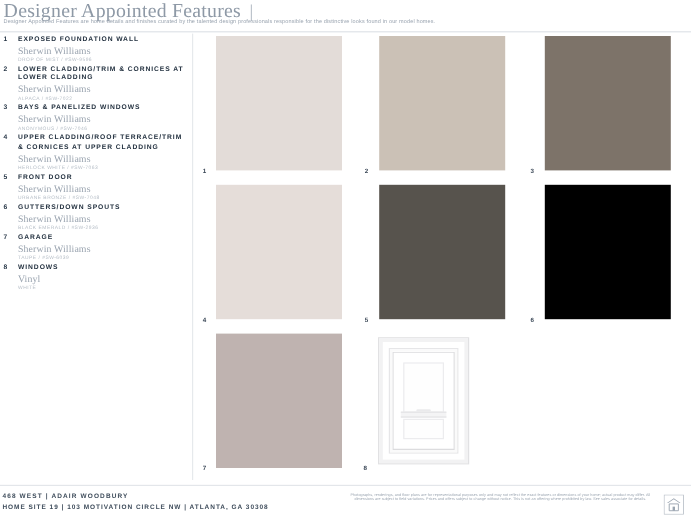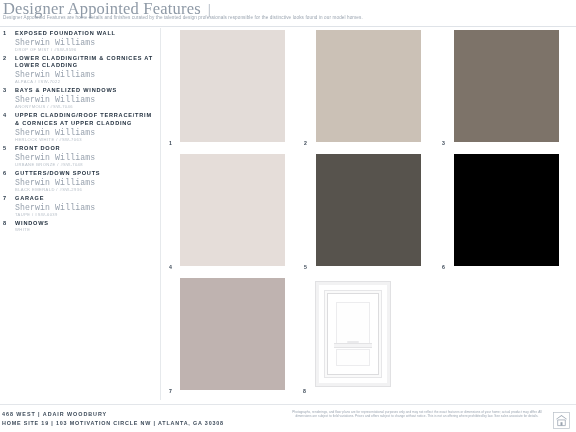--- a/index.html
+++ b/index.html
@@ -73,21 +73,21 @@
     color:#2b3a4a;letter-spacing:.2px;
   }
   .legend-name{
     font-size:5.6px;font-weight:700;
     letter-spacing:.78px;
     color:#22303f;
     line-height:7.4px;
     text-transform:uppercase;
   }
   .legend-brand{
-    font-family:Liberation Mono, monospace;
+    font-family:Liberation Serif, serif;
     font-size:8.2px;
     color:#98a2ae;
     line-height:9.4px;
     margin-top:.5px;
     letter-spacing:.1px;
   }
   .legend-code{
     font-size:4.1px;
     letter-spacing:.42px;
     color:#b6bec7;
@@ -254,20 +254,21 @@
   <div class="legend-item">
     <span class="legend-num">7</span>
     <div class="legend-name">GARAGE</div>
     <div class="legend-brand">Sherwin Williams</div>
     <div class="legend-code">TAUPE / #SW-6039</div>
   </div>
 
   <div class="legend-item">
     <span class="legend-num">8</span>
     <div class="legend-name">WINDOWS</div>
+    <div class="legend-brand">Vinyl</div>
     <div class="legend-code">WHITE</div>
   </div>
 
 </div>
 
 <div id="grid">
 
   <div class="grid-row">
     <div class="cell c0">
       <div class="swatch" style="background-color: rgb(227, 220, 216);"></div>

